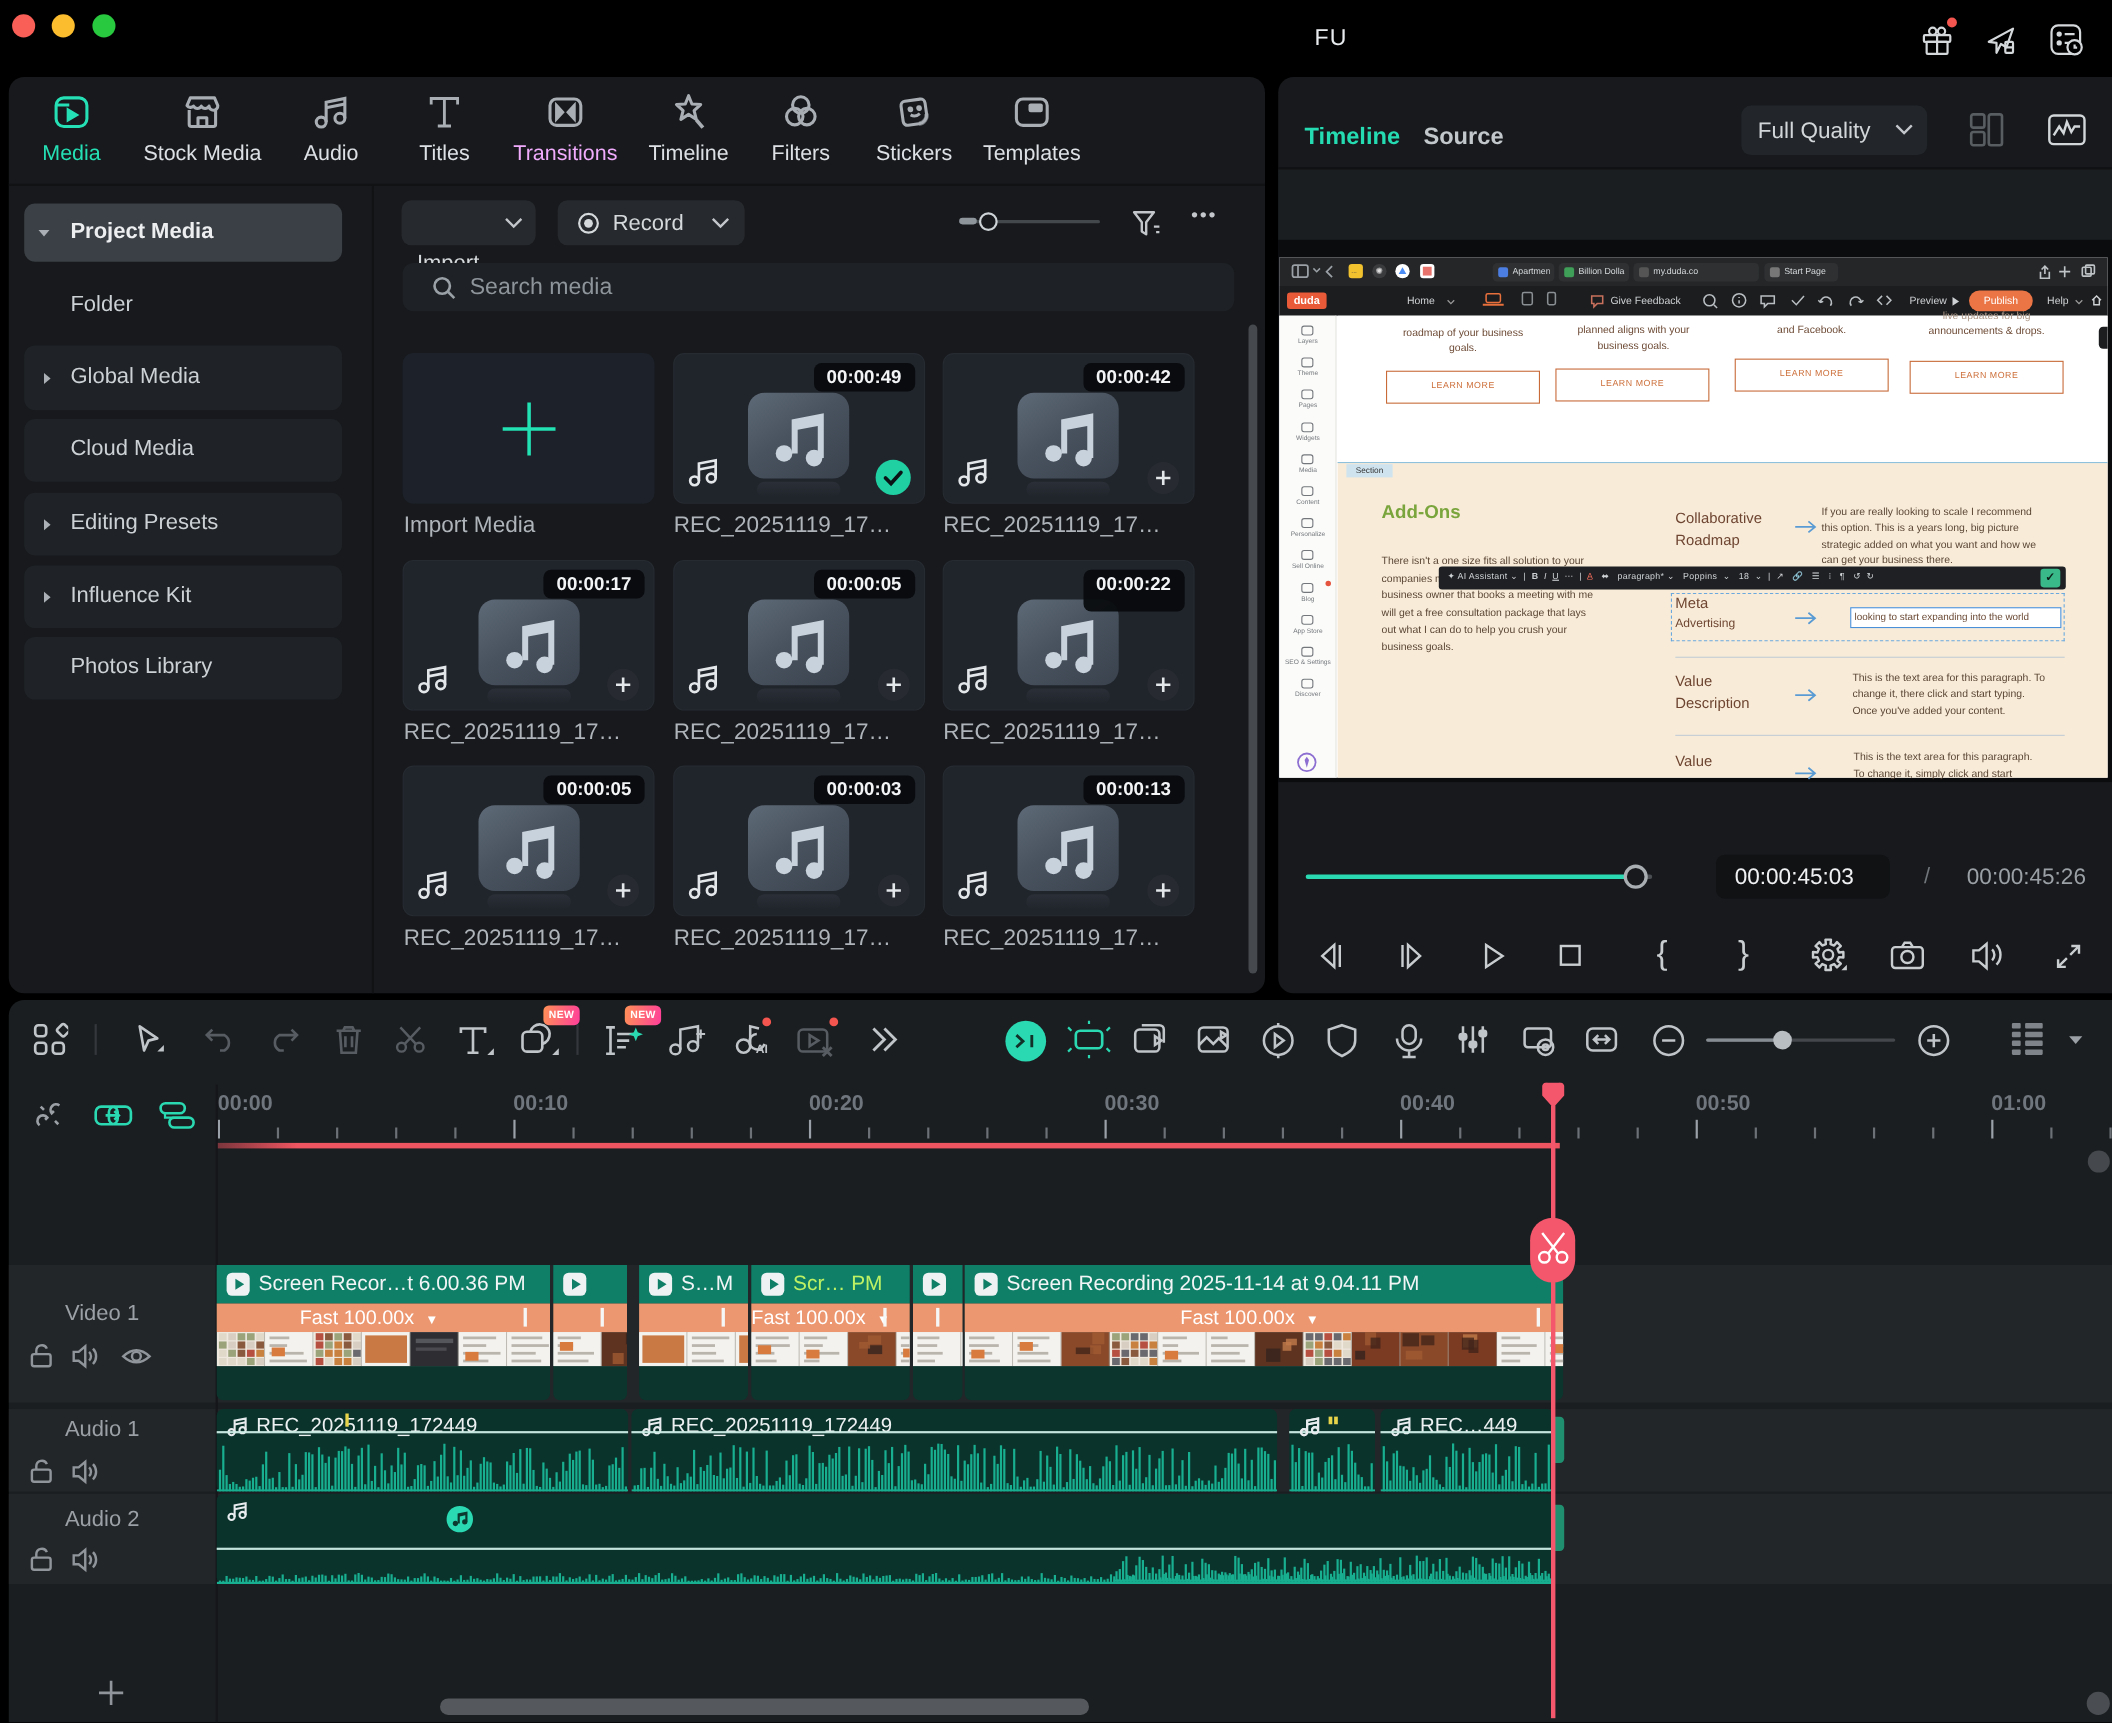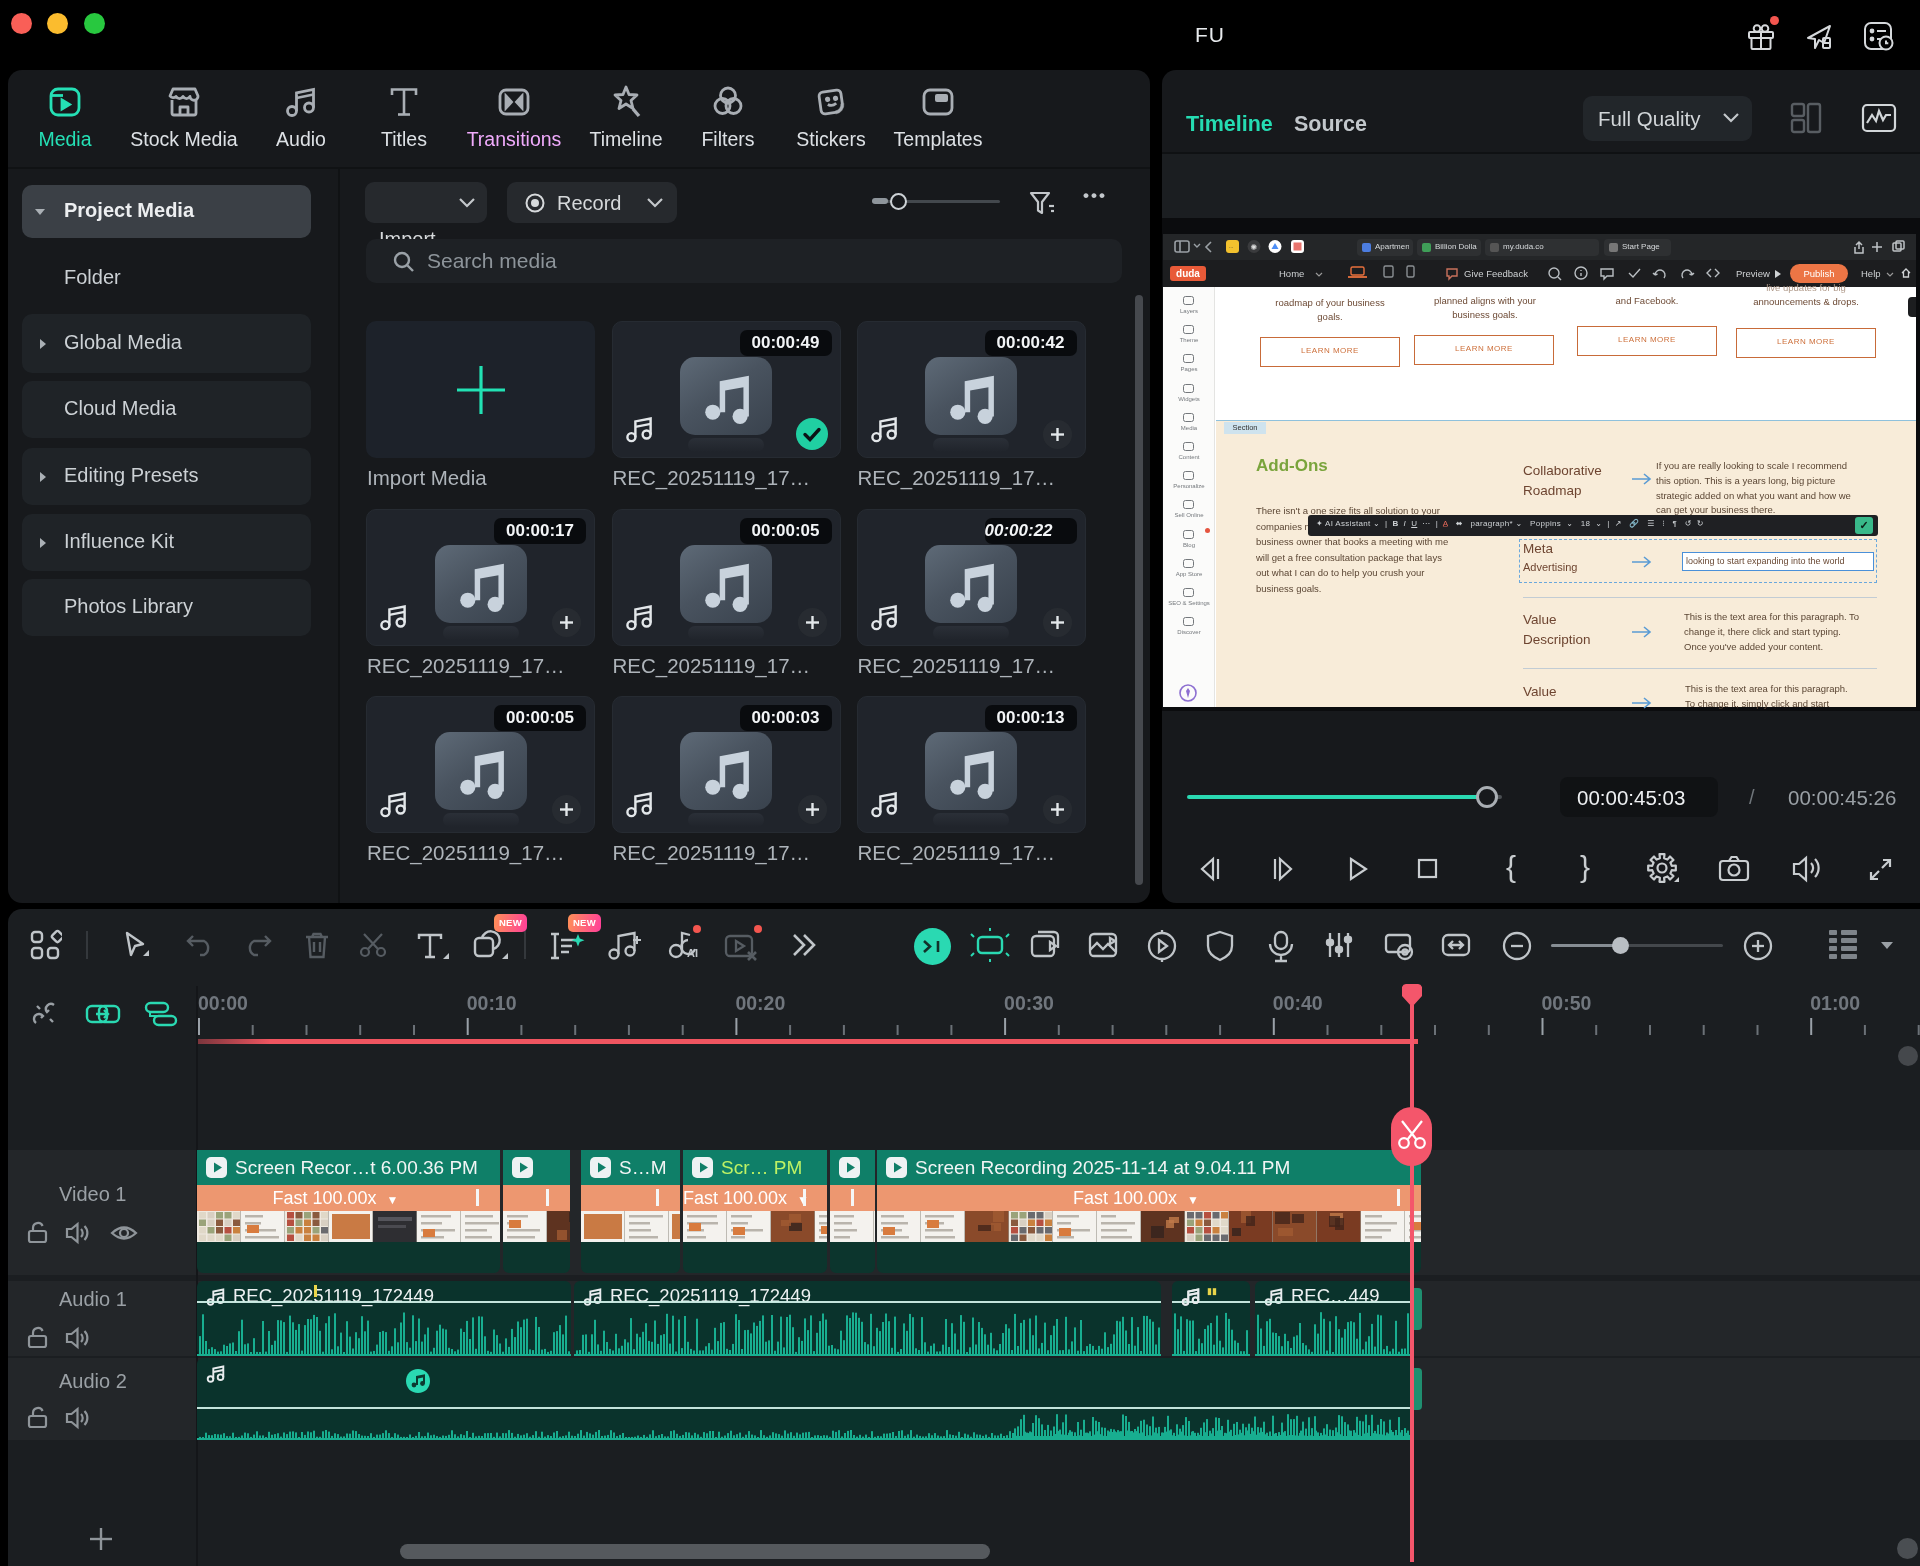--- a/index.html
+++ b/index.html
@@ -287,21 +287,21 @@
 <div style="position:absolute;left:856.5px;top:508.5px;width:229px;height:137px;background:#20242b;border-radius:10px;border:1px solid #262b32;"></div>
 <div style="position:absolute;left:925.0px;top:544.5px;width:92px;height:78px;border-radius:15px;background:linear-gradient(145deg,#5e6a77 0%,#49535f 45%,#39424d 100%);"></div>
 <svg width="92" height="78" viewBox="0 0 92 78" style="position:absolute;left:925.0px;top:544.5px;">
       <g transform="translate(46,38) scale(2.1)" fill="#c8d2dc">
         <circle cx="-6.3" cy="8.2" r="3.6"></circle>
         <circle cx="6.7" cy="10.2" r="3.6"></circle>
         <path d="M-3 8.2 V-6.5 L10.9 -9.2 V10.2 H8.3 V-3.7 L-0.4 -2.1 V8.2 Z"></path>
       </g>
     </svg>
 <div style="position:absolute;left:933.0px;top:625.5px;width:76px;height:14px;background:linear-gradient(180deg,rgba(120,130,145,0.12),rgba(120,130,145,0));border-radius:8px;"></div>
-<div style="position:absolute;left:984.5px;top:517.5px;width:92px;height:26px;background:rgba(8,10,12,0.92);border-radius:7px;font-size:17px;font-weight:700;color:#f2f4f6;line-height:26px;font-style:italic;">00:00:22</div>
+<div style="position:absolute;left:984.5px;top:517.5px;width:92px;height:38px;background:rgba(8,10,12,0.92);border-radius:7px;text-align:center;font-size:17px;font-weight:700;color:#f2f4f6;line-height:26px;">00:00:22</div>
 <svg width="32" height="32" viewBox="0 0 32 32" style="position:absolute;left:867.5px;top:600.5px;">
       <g fill="none" stroke="#e3e7ea" stroke-width="2.3" transform="scale(1.05)">
 <circle cx="8" cy="23" r="3.8"></circle>
         <circle cx="22.5" cy="20.5" r="3.8"></circle>
 <path d="M11.8 23 V8 l14.5 -2.8 V20.5"></path>
         <path d="M11.8 13.2 l14.5 -2.8"></path>
       </g>
     </svg>
 <div style="position:absolute;left:1042.5px;top:607.5px;width:29px;height:29px;border-radius:50%;background:rgba(40,44,50,0.95);"></div>
 <svg width="29" height="29" viewBox="0 0 29 29" style="position:absolute;left:1042.5px;top:607.5px;">

